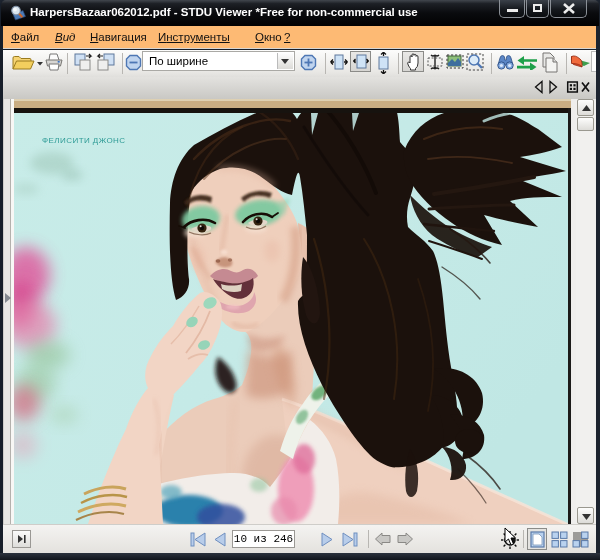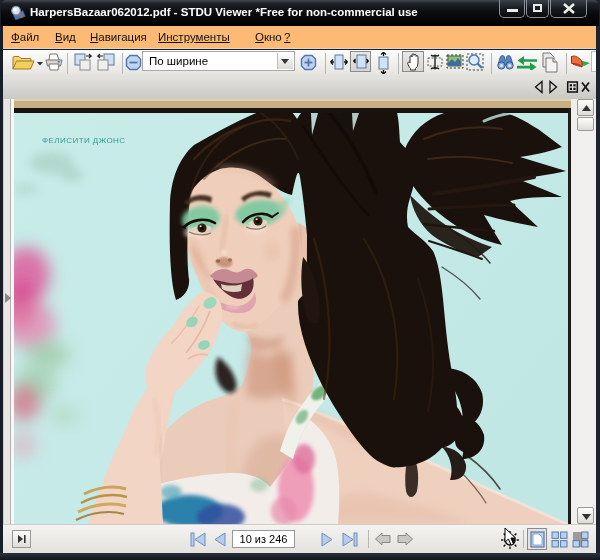--- a/index.html
+++ b/index.html
@@ -43,21 +43,21 @@
         <div style="position:absolute;left:6px;top:4px;width:9px;height:8px;border:2px solid #ececec;"></div>
       </div>
   <div class="wbtn" style="left:549px;width:37px;">
         <svg width="37" height="18" style="position:absolute;left:0;top:0;">
           <path d="M13 4 L23 13 M23 4 L13 13" stroke="#ececec" stroke-width="2.6"></path>
         </svg>
       </div>
  </div>
  <div class="menubar">
   <span style="left:8px;"><u>Ф</u>айл</span>
-  <span style="left:52px;"><u>В</u>ид</span>
+  <span style="left:52px;font-style:italic;"><u>В</u>ид</span>
   <span style="left:87px;"><u>Н</u>авигация</span>
   <span style="left:155px;text-decoration:underline;"><u>И</u>нструменты</span>
   <span style="left:252px;text-align:center;"><u>О</u>кно</span>
   <span style="left:281px;"><u>?</u></span>
  </div>
  <div class="toolbar" id="toolbar">
   <svg style="position:absolute;left:8px;top:3px;" width="32" height="20" viewBox="0 0 32 20">
    <path d="M2 16 L2 5 Q2 3.5 3.5 3.5 L8 3.5 L10 5.5 L19 5.5 Q20 5.5 20 7 L20 8" fill="#f6d473" stroke="#9a7b1e" stroke-width="1"></path>
    <path d="M2 16 L5.5 8 L23 8 L19.5 16 Z" fill="#f3cf5e" stroke="#9a7b1e" stroke-width="1"></path>
    <path d="M26 9 L32 9 L29 12.5 Z" fill="#333"></path>
@@ -367,21 +367,21 @@
    <svg width="17" height="16" viewBox="0 0 17 16" style="position:absolute;left:0;top:0;">
     <path d="M5 4 L10 8 L5 12 Z" fill="#333"></path>
           <rect x="11" y="4" width="1.6" height="8" fill="#333"></rect>
    </svg>
   </div>
   <svg style="position:absolute;left:186px;top:6px;" width="42" height="17" viewBox="0 0 42 17">
    <rect x="2" y="2" width="3" height="13" fill="#b8cdea" stroke="#6f8fc0" stroke-width="1"></rect>
    <path d="M16 2 L16 15 L6 8.5 Z" fill="#b8cdea" stroke="#6f8fc0" stroke-width="1"></path>
    <path d="M36 2 L36 15 L26 8.5 Z" fill="#b8cdea" stroke="#6f8fc0" stroke-width="1"></path>
   </svg>
-  <div style="position:absolute;left:229px;top:5px;width:63px;height:18px;background:#fff;border:1px solid #9a9894;font-size:11px;text-align:center;line-height:17px;color:#000;">10 из 246</div>
+  <div style="position:absolute;left:229px;top:5px;width:63px;height:18px;background:#fff;border:1px solid #9a9894;font-size:11px;text-align:center;line-height:17px;color:#000;font-family:Liberation Mono, monospace;">10 из 246</div>
   <svg style="position:absolute;left:316px;top:6px;" width="44" height="17" viewBox="0 0 44 17">
    <path d="M3 2 L3 15 L13 8.5 Z" fill="#b8cdea" stroke="#6f8fc0" stroke-width="1"></path>
    <path d="M24 2 L24 15 L34 8.5 Z" fill="#b8cdea" stroke="#6f8fc0" stroke-width="1"></path>
    <rect x="35" y="2" width="3" height="13" fill="#b8cdea" stroke="#6f8fc0" stroke-width="1"></rect>
   </svg>
   <div class="tsep" style="left:365px;top:5px;height:18px;"></div>
   <svg style="position:absolute;left:371px;top:7px;" width="40" height="14" viewBox="0 0 40 14">
    <path d="M8 3.5 L8 1 L1.5 7 L8 13 L8 10.5 L16 10.5 L16 3.5 Z" fill="#c9c8c5" stroke="#8a8986" stroke-width="1"></path>
    <path d="M32 3.5 L32 1 L38.5 7 L32 13 L32 10.5 L24 10.5 L24 3.5 Z" fill="#c9c8c5" stroke="#8a8986" stroke-width="1"></path>
   </svg>

